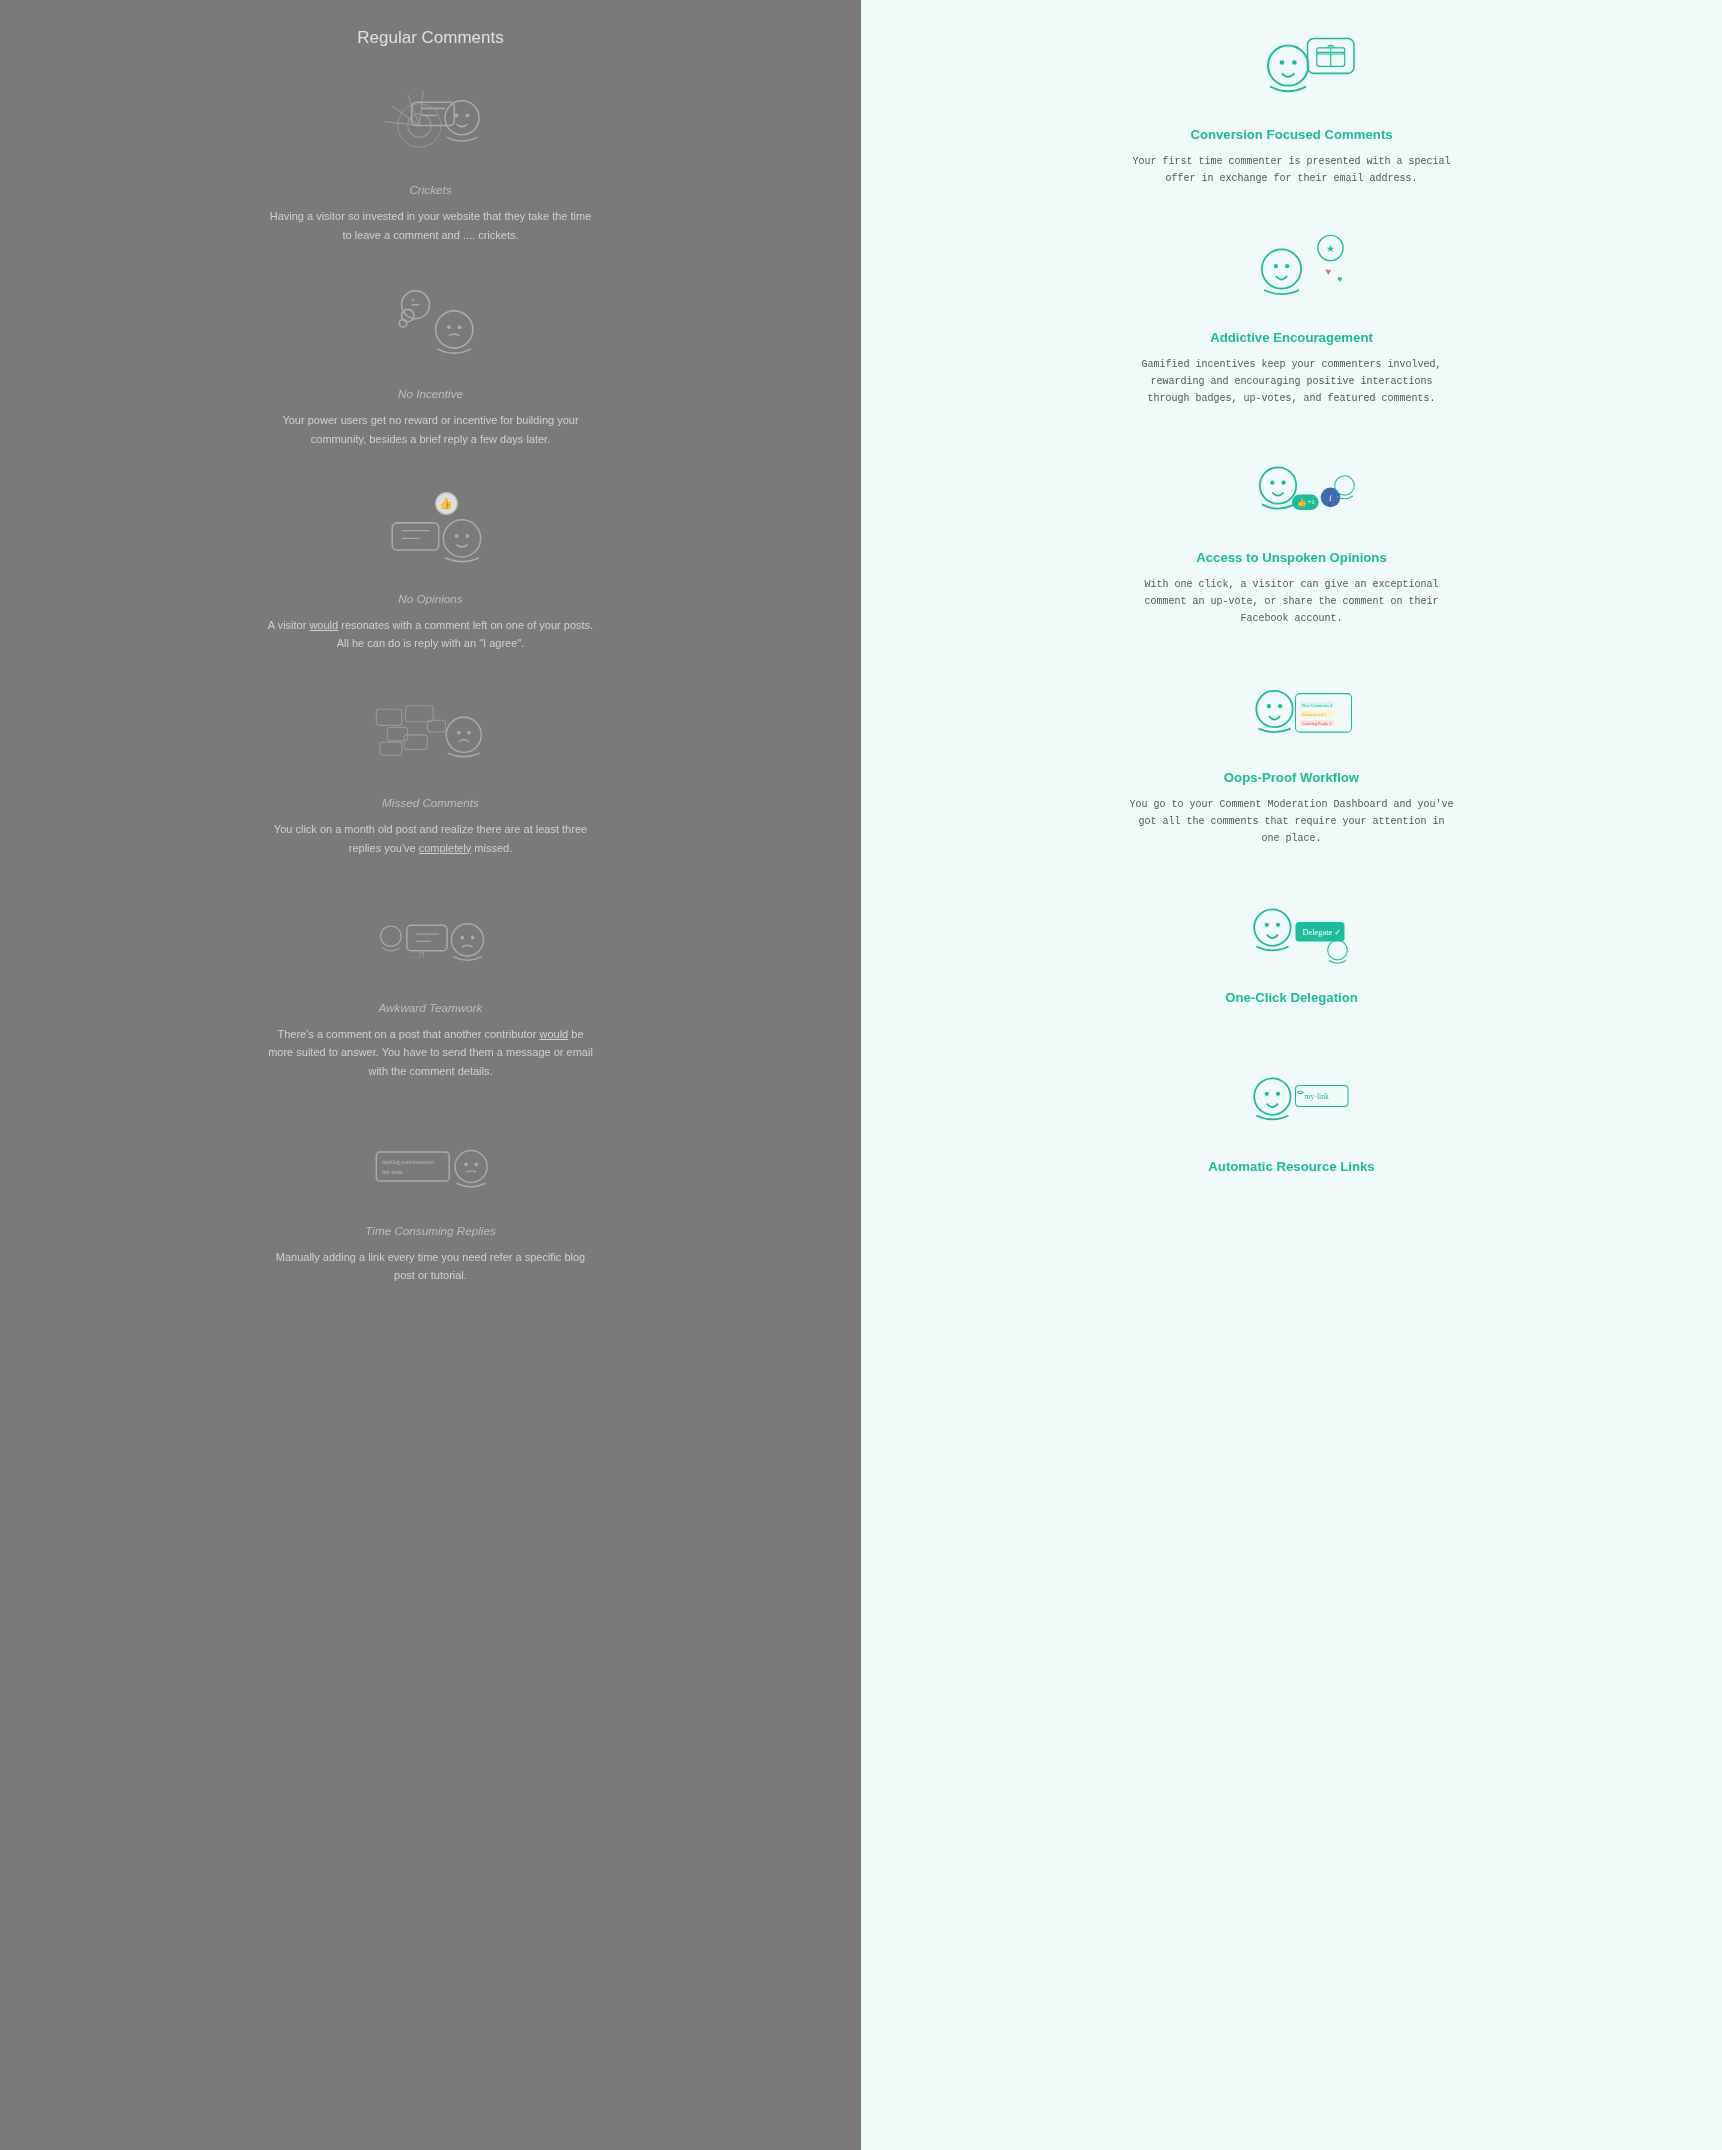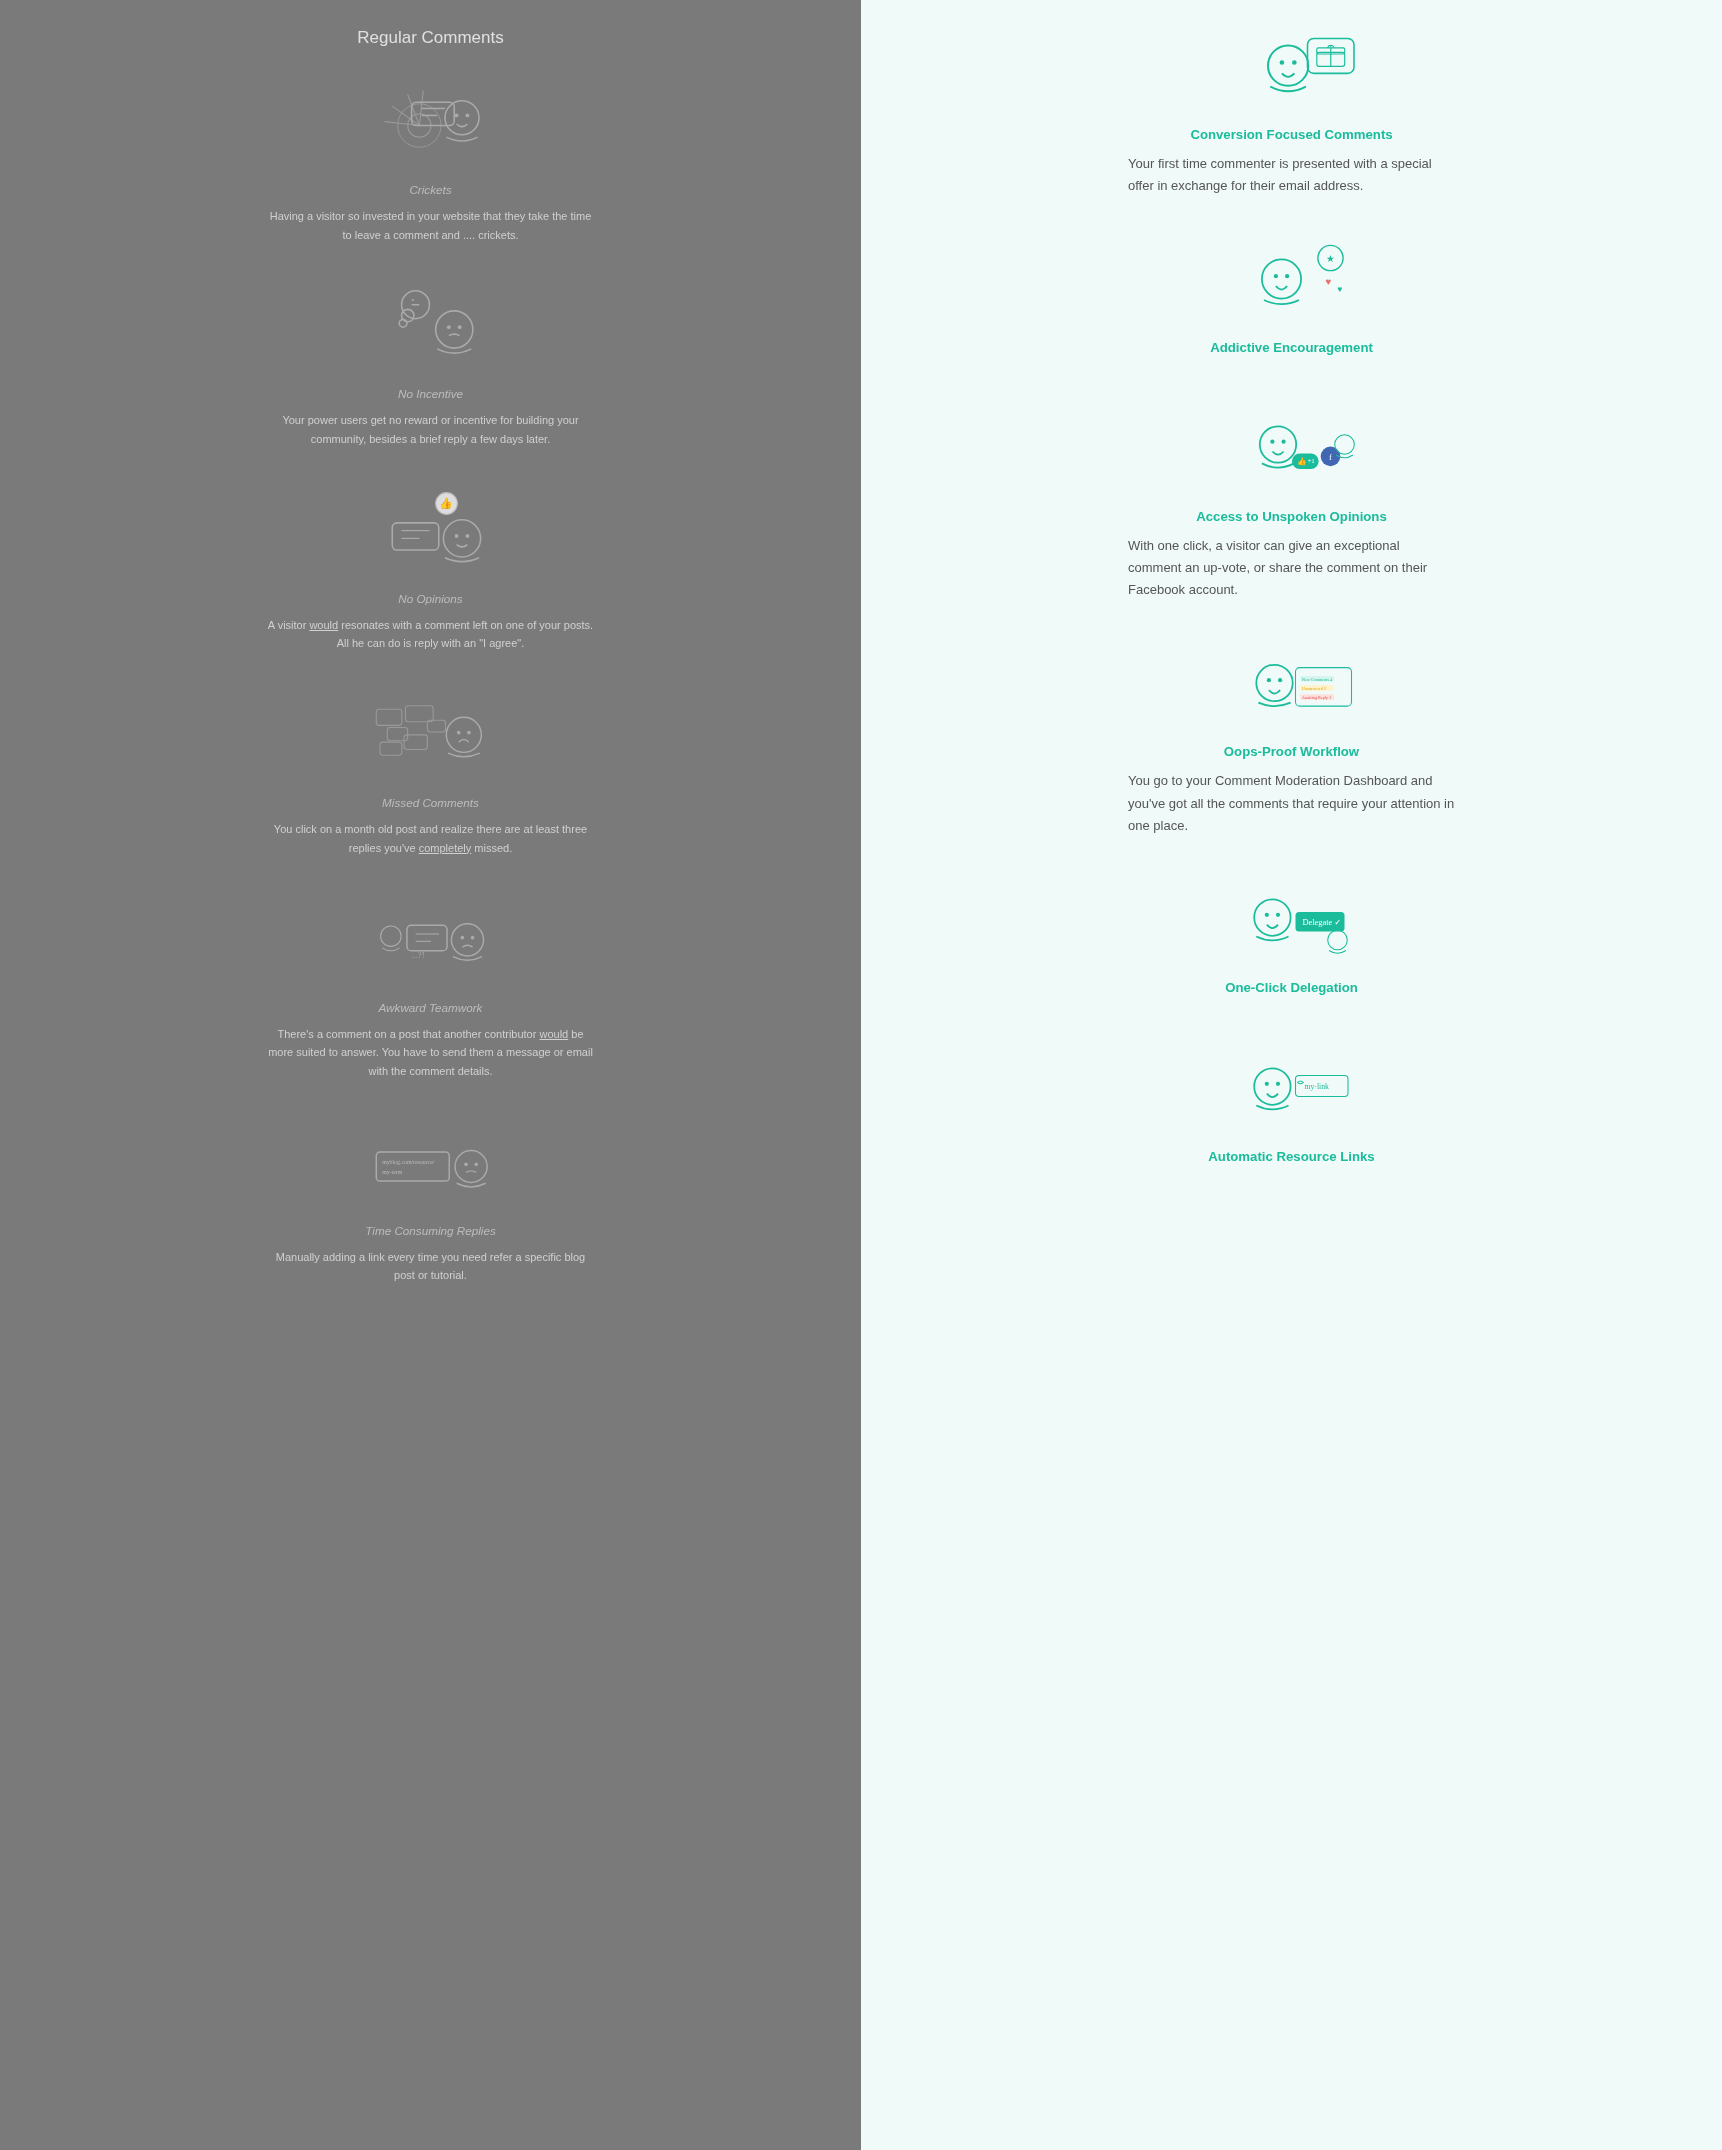--- a/index.html
+++ b/index.html
@@ -133,23 +133,24 @@
     .right-section h3 {
       font-family: Arial, sans-serif;
       font-size: 13.2px;
       font-weight: 700;
       color: #1abc9c;
       margin-bottom: 11px;
       text-align: center;
     }
 
     .right-section p {
-      font-family: Liberation Sans, sans-serif;
-      font-size: 13px;
+      font-family: Liberation Mono, monospace;
+      font-size: 10px;
       color: #555;
+      text-align: center;
       line-height: 1.7;
     }
 
     
     .icon-svg {
       width: 100%;
       height: 100%;
     }
   </style>
 </head>
@@ -334,20 +335,21 @@
             <text x="165" y="78" font-size="12" fill="#1abc9c">♥</text>
 
             <circle cx="85" cy="60" r="28" fill="none" stroke="#1abc9c" stroke-width="2.5"></circle>
             <circle cx="77" cy="56" r="3" fill="#1abc9c"></circle>
             <circle cx="93" cy="56" r="3" fill="#1abc9c"></circle>
             <path d="M77 70 Q85 80 93 70" fill="none" stroke="#1abc9c" stroke-width="2.5"></path>
             <path d="M60 90 Q85 102 110 90" fill="none" stroke="#1abc9c" stroke-width="2.5"></path>
           </svg>
         </div>
         <h3>Addictive Encouragement</h3>
+        <p>Gamified incentives keep your commenters involved, rewarding and encouraging positive interactions through badges, up-votes, and featured comments.</p>
       </div>
 
       <div class="right-section">
         <div class="icon-area">
           <svg viewBox="0 0 200 130" class="icon-svg">
 
             <circle cx="80" cy="55" r="26" fill="none" stroke="#1abc9c" stroke-width="2.5"></circle>
             <circle cx="72" cy="51" r="3" fill="#1abc9c"></circle>
             <circle cx="88" cy="51" r="3" fill="#1abc9c"></circle>
             <path d="M72 65 Q80 74 88 65" fill="none" stroke="#1abc9c" stroke-width="2.5"></path>

